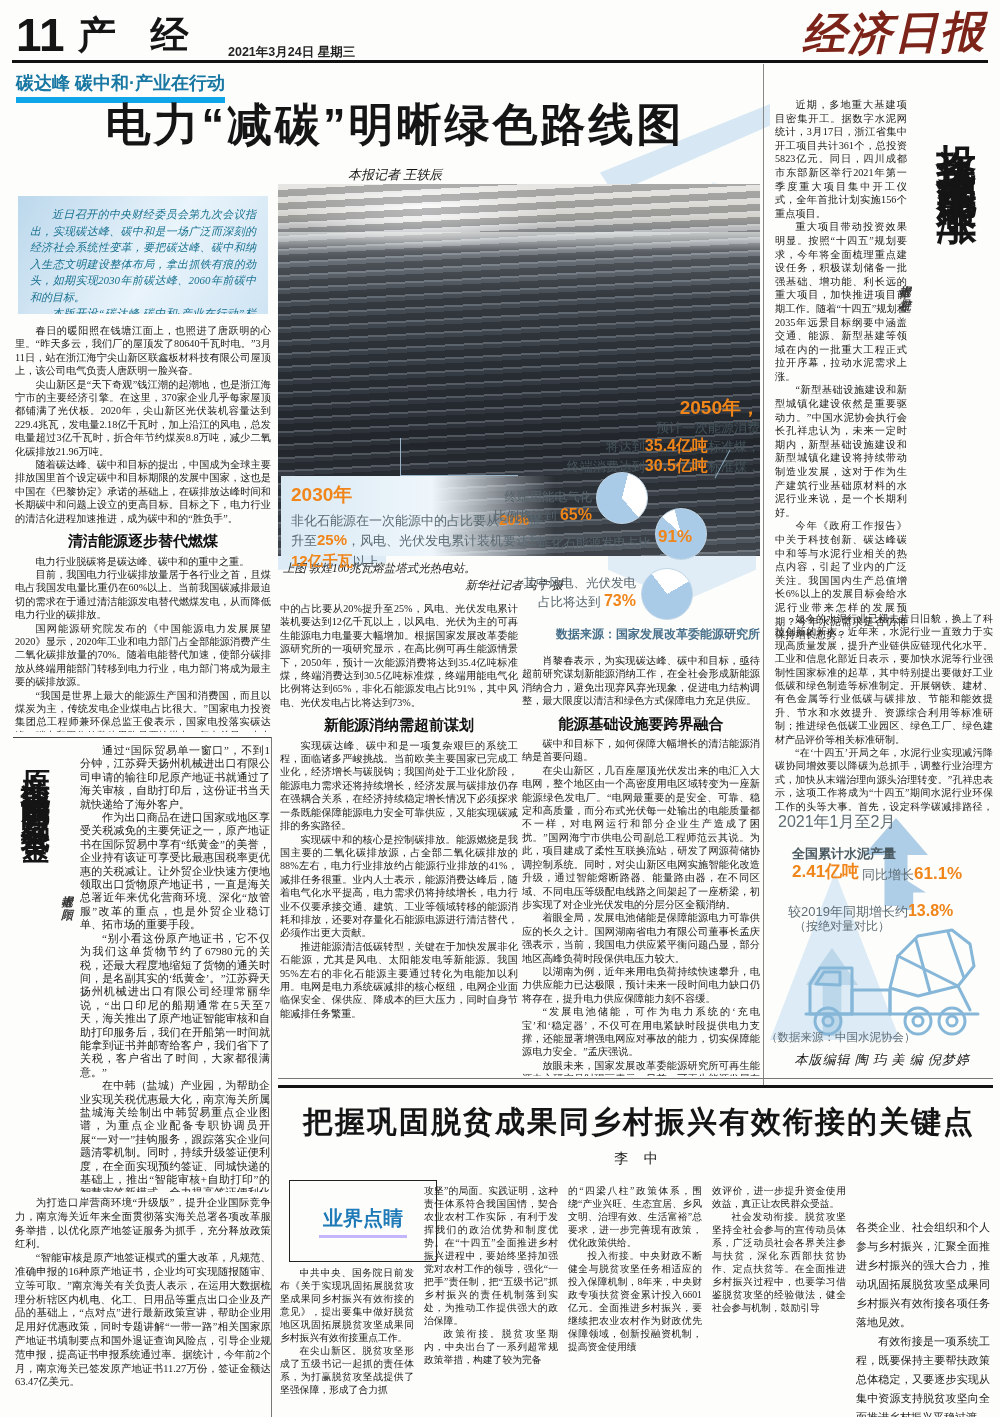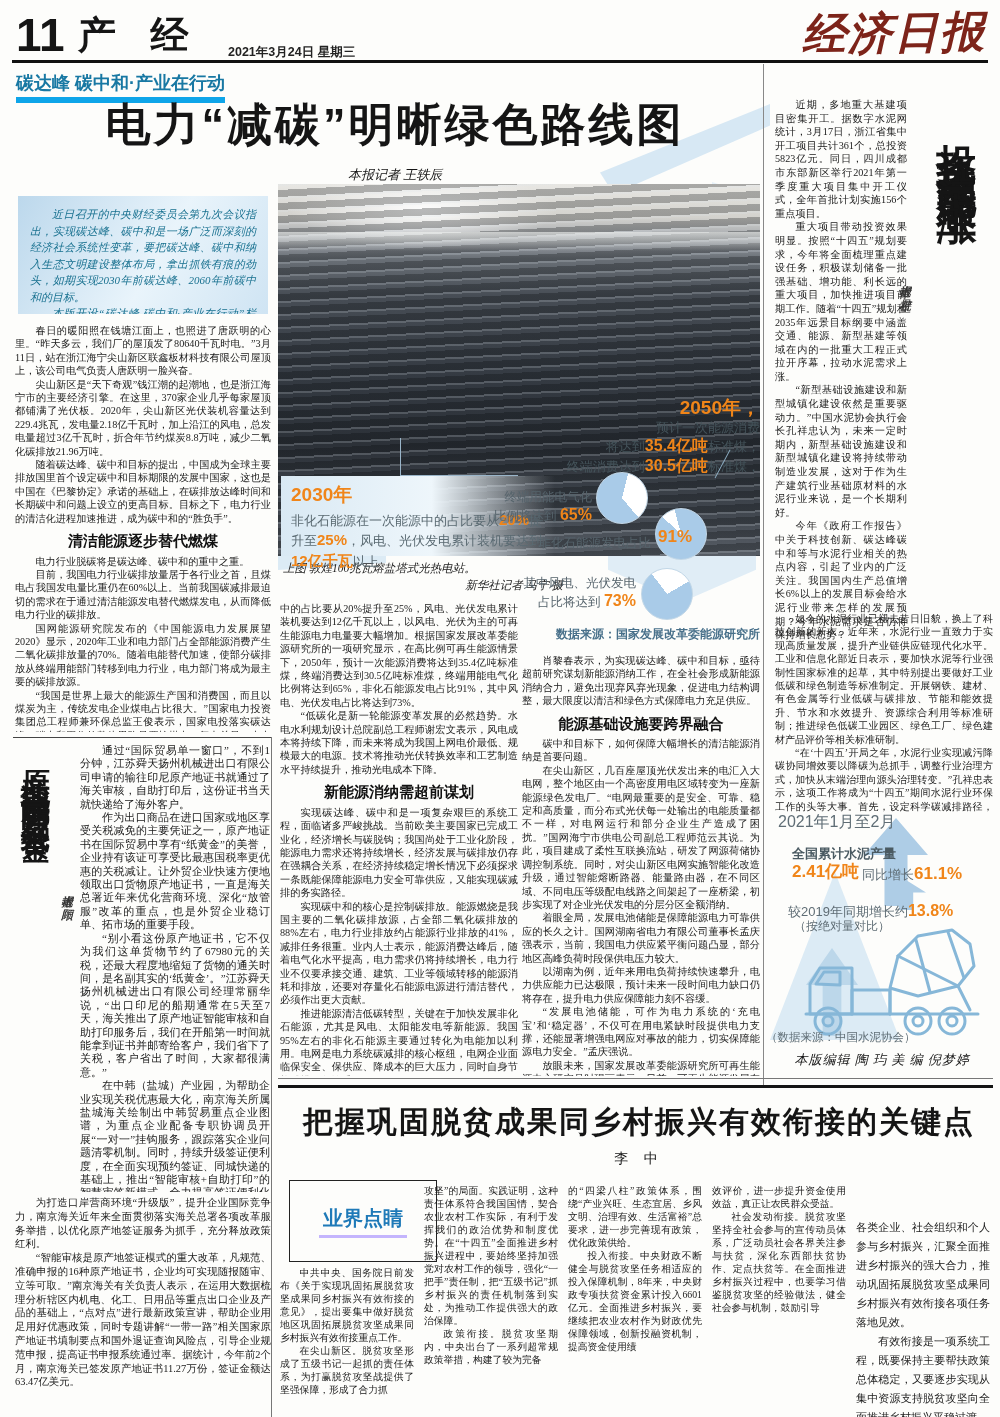--- a/index.html
+++ b/index.html
@@ -106,21 +106,20 @@
   <div class="abs z2 ilabel" style="left:496px;top:575px;width:140px;">
     <div>其中风电、光伏发电</div>
     <div><span>占比将达到 </span><span class="orange" style="font-size:16px;">73%</span></div>
   </div>
 
   <div class="abs z2 sans" style="left:552px;top:626px;width:208px;text-align:right;font-size:12px;font-weight:700;color:#48708a;">数据来源：国家发展改革委能源研究所</div>
 
   <div class="abs z2 colflow" style="left:280px;top:602px;width:238px;height:474px;font-size:10.2px;line-height:13.4px;">
     <div>
         <p style="text-indent: 0px;">中的占比要从20%提升至25%，风电、光伏发电累计装机要达到12亿千瓦以上，以风电、光伏为主的可再生能源电力电量要大幅增加。根据国家发展改革委能源研究所的一项研究显示，在高比例可再生能源情景下，2050年，预计一次能源消费将达到35.4亿吨标准煤，终端消费达到30.5亿吨标准煤，终端用能电气化比例将达到65%，非化石能源发电占比91%，其中风电、光伏发电占比将达到73%。</p>
-        <p>“低碳化是新一轮能源变革发展的必然趋势。水电水利规划设计总院副总工程师谢宏文表示，风电成本将持续下降，而未来将成为我国上网电价最低、规模最大的电源。技术将推动光伏转换效率和工艺制造水平持续提升，推动光电成本下降。</p>
       </div>
     <div class="subhead">新能源消纳需超前谋划</div>
     <div>
         <p>实现碳达峰、碳中和是一项复杂艰巨的系统工程，面临诸多严峻挑战。当前欧美主要国家已完成工业化，经济增长与碳脱钩；我国尚处于工业化阶段，能源电力需求还将持续增长，经济发展与碳排放仍存在强耦合关系，在经济持续稳定增长情况下必须探求一条既能保障能源电力安全可靠供应，又能实现碳减排的务实路径。</p>
         <p>实现碳中和的核心是控制碳排放。能源燃烧是我国主要的二氧化碳排放源，占全部二氧化碳排放的88%左右，电力行业排放约占能源行业排放的41%，减排任务很重。业内人士表示，能源消费达峰后，随着电气化水平提高，电力需求仍将持续增长，电力行业不仅要承接交通、建筑、工业等领域转移的能源消耗和排放，还要对存量化石能源电源进行清洁替代，必须作出更大贡献。</p>
         <p>推进能源清洁低碳转型，关键在于加快发展非化石能源，尤其是风电、太阳能发电等新能源。我国95%左右的非化石能源主要通过转化为电能加以利用。电网是电力系统碳减排的核心枢纽，电网企业面临保安全、保供应、降成本的巨大压力，同时自身节能减排任务繁重。</p>
       </div>
   </div>
   <div class="abs z2 colflow" style="left:522px;top:654px;width:238px;height:422px;font-size:10.2px;line-height:13.4px;">
     <div>

